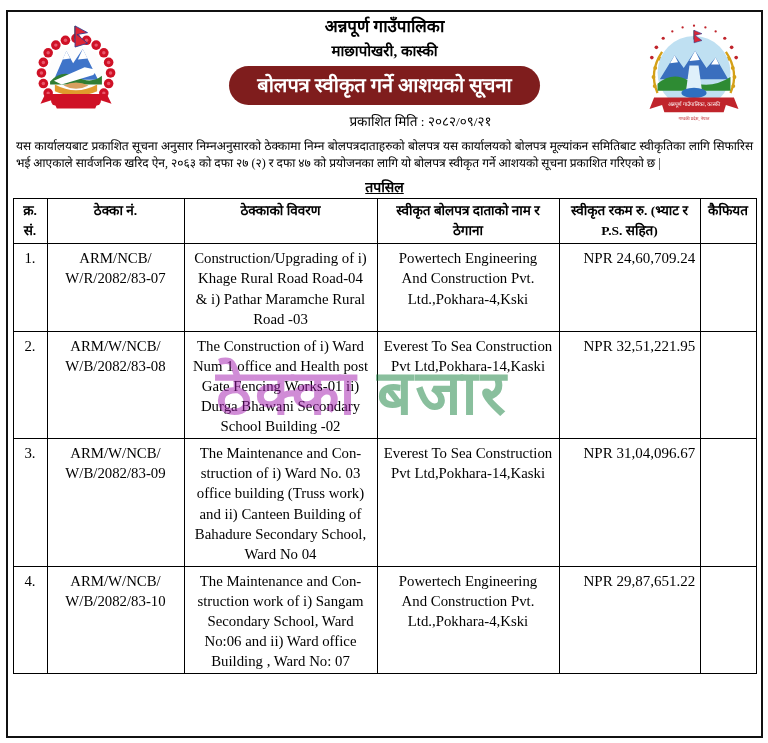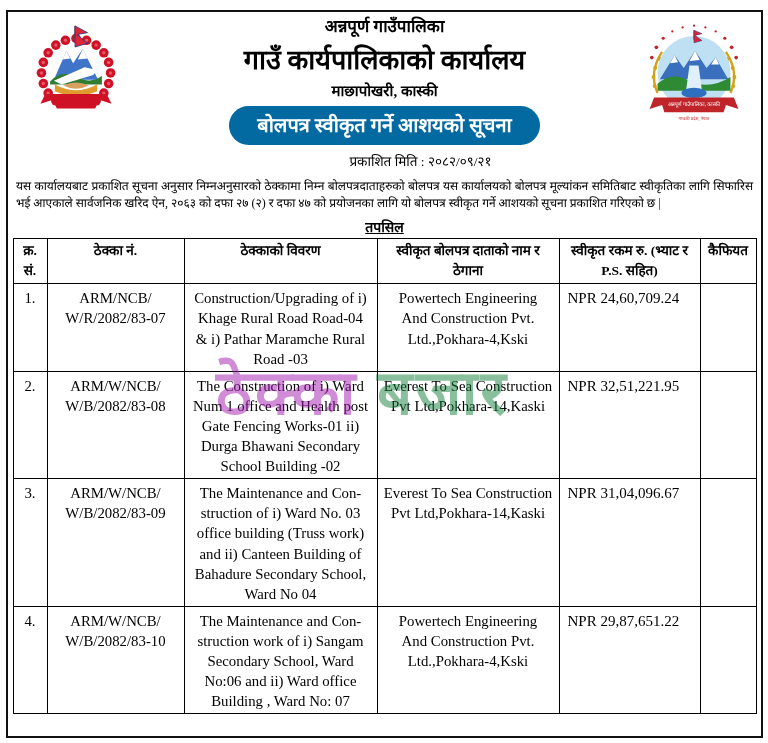--- a/index.html
+++ b/index.html
@@ -4,30 +4,30 @@
 <style>
   html,body{margin:0;padding:0;background:#fff;}
   body{width:768px;height:743px;position:relative;font-family:"Liberation Serif",serif;color:#000;}
   .doc{position:absolute;left:6px;top:10px;right:5px;bottom:5px;border:2px solid #111;background:#fff;overflow:hidden;}
   .hdr{position:relative;text-align:center;padding-top:0;}
   .emblem-left{position:absolute;left:20px;top:10px;width:96px;height:96px;}
   .logo-right{position:absolute;right:10px;top:4px;width:114px;height:118px;}
   .h-muni{font-size:17px;font-weight:bold;margin:2px 0 0;}
   .h-office{font-size:27px;font-weight:bold;margin:3px 0 0;}
   .h-addr{font-size:15px;font-weight:bold;margin:3px 0 0;}
-  .pill{display:inline-block;background:#0369a1;color:#fff;font-weight:bold;font-size:20px;
+  .pill{display:inline-block;background:#7f1d1d;color:#fff;font-weight:bold;font-size:20px;
         padding:5px 28px 7px;border-radius:22px;margin-top:6px;}
   .pub-date{font-size:13.5px;margin-top:7px;transform:translateX(36px);}
   .intro{font-size:12px;line-height:1.45;text-align:justify;padding:0 8px;margin-top:8px;font-family:Liberation Serif, serif;}
   .tapsil{text-align:center;font-weight:bold;font-size:14px;text-decoration:underline;margin:4px 9px 2px;}
   table{border-collapse:collapse;table-layout:fixed;width:743px;margin:0 auto;}
   th,td{border:1px solid #000;vertical-align:top;white-space:pre-line;overflow:hidden;}
   thead th{font-weight:bold;font-size:13.5px;text-align:center;padding:2px 1px;line-height:1.5;}
   tbody td{font-size:14.8px;text-align:center;padding:4px 2px 2px;line-height:1.36;}
-  td.amount{text-align:left;padding-left:8px;font-size:15px;}
+  td.amount{text-align:left;padding-left:24px;font-size:15px;}
   tr.hrow{height:37px;padding-left:40px;}
   tr.r0 td{height:74px;} tr.r1 td{height:94px;} tr.r2 td{height:106px;}
   tr.r3 td{height:94px;}
   .watermark{position:absolute;left:216px;top:348px;font-size:62px;font-weight:bold;
              letter-spacing:3px;opacity:0.5;pointer-events:none;white-space:nowrap;}
   .wm-a{color:#a21caf;} .wm-b{color:#15803d;}
 </style>
 </head>
 <body>
 
@@ -135,21 +135,20 @@
       <path d="M18,56 Q31,45 45,53 Q63,62 82,50 L82,62 L18,62 Z" fill="#2e8b33"></path>
       <path d="M46,40 L54,40 L57,62 L43,62 Z" fill="#dff0fa"></path>
       <ellipse cx="50" cy="64" rx="11" ry="4.5" fill="#2e6fc0"></ellipse>
 
       <path d="M15,68 L85,68 L89,78 L78,74.5 L76,81 L24,81 L22,74.5 L11,78 Z" fill="#c0242b"></path>
       <text x="50" y="75.6" font-size="4.6" fill="#ffffff" text-anchor="middle">अन्नपूर्ण गाउँपालिका, कास्की</text>
       <text x="50" y="88" font-size="3.8" fill="#c0242b" text-anchor="middle">गण्डकी प्रदेश, नेपाल</text>
     </svg>
 
     <div class="h-muni">अन्नपूर्ण गाउँपालिका</div>
-    <div class="h-office">गाउँ कार्यपालिकाको कार्यालय</div>
     <div class="h-addr">माछापोखरी, कास्की</div>
     <div>
       <span class="pill">बोलपत्र स्वीकृत गर्ने आशयको सूचना</span>
     </div>
     <div class="pub-date">प्रकाशित मिति : २०८२/०९/२१</div>
   </div>
 
   <div class="intro">यस कार्यालयबाट प्रकाशित सूचना अनुसार निम्नअनुसारको ठेक्कामा निम्न बोलपत्रदाताहरुको बोलपत्र यस कार्यालयको बोलपत्र मूल्यांकन समितिबाट स्वीकृतिका लागि सिफारिस भई आएकाले सार्वजनिक खरिद ऐन, २०६३ को दफा २७ (२) र दफा ४७ को प्रयोजनका लागि यो बोलपत्र स्वीकृत गर्ने आशयको सूचना प्रकाशित गरिएको छ |</div>
 
   <div class="tapsil">तपसिल</div>

